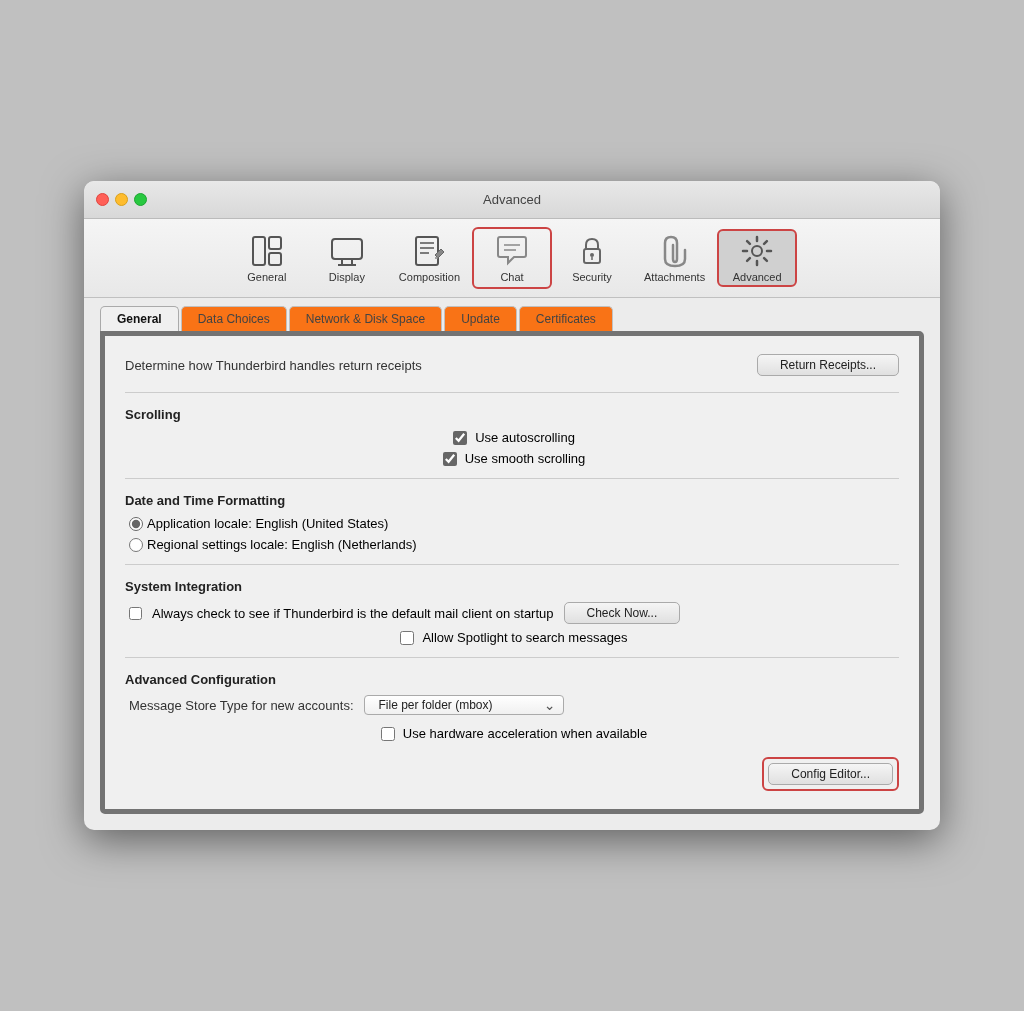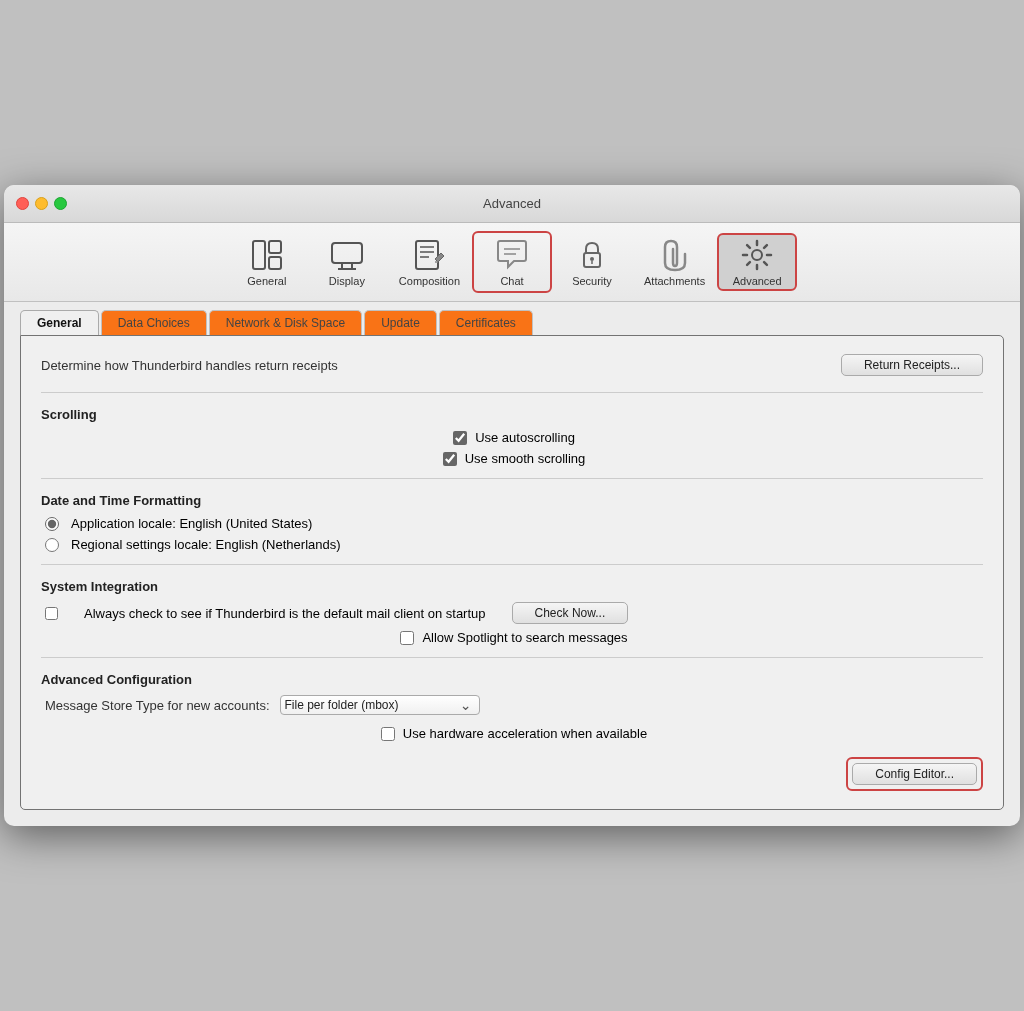--- a/index.html
+++ b/index.html
@@ -6,21 +6,21 @@
     body {
       background: #c0c0c0;
       display: flex;
       align-items: center;
       justify-content: center;
       min-height: 1011px;
       font-family: -apple-system, 'Helvetica Neue', Arial, sans-serif;
       font-size: 13px;
     }
     .window {
-      width: 1016px;
+      width: 856px;
       background: #ececec;
       border-radius: 10px;
       box-shadow: 0 10px 40px rgba(0,0,0,0.5);
       overflow: hidden;
     }
     .titlebar {
       background: linear-gradient(to bottom, #e8e8e8, #d8d8d8);
       height: 38px;
       display: flex;
       align-items: center;
@@ -98,21 +98,21 @@
       margin-right: 2px;
     }
     .subtab.active {
       background: #f0f0f0;
       font-weight: 600;
       color: #111;
       border-color: #aaa;
     }
     .content-area {
       background: #f0f0f0;
-      border: 1px solid #737373;
+      border: 5px solid #737373;
       margin: 0 16px 16px 16px;
       border-radius: 0 5px 5px 5px;
       padding: 18px 20px;
     }
     .section-row {
       display: flex;
       align-items: center;
       justify-content: space-between;
       margin-bottom: 16px;
     }
@@ -148,41 +148,41 @@
       justify-content: center;
     }
     .checkbox-row input[type="checkbox"] {
       width: 14px;
       height: 14px;
       accent-color: #666;
     }
     .radio-row {
       display: flex;
       align-items: center;
-      gap: 12px;
+      gap: 4px;
       margin-bottom: 6px;
       padding-left: 4px;
     }
     .radio-row input[type="radio"] {
       width: 14px;
       height: 14px;
       accent-color: #666;
     }
     .check-btn-row {
       display: flex;
       align-items: center;
-      gap: 26px;
+      gap: 10px;
       margin-bottom: 6px;
       padding-left: 4px;
     }
     .select-box {
       background: linear-gradient(to bottom, #fff, #f0f0f0);
       border: 1px solid #aaa;
       border-radius: 4px;
-      padding: 2px 24px 2px 4px;
+      padding: 2px 24px 2px 14px;
       font-size: 12px;
       color: #222;
       appearance: none;
       position: relative;
       min-width: 200px;
     }
     .select-wrapper {
       position: relative;
       display: inline-block;
     }

